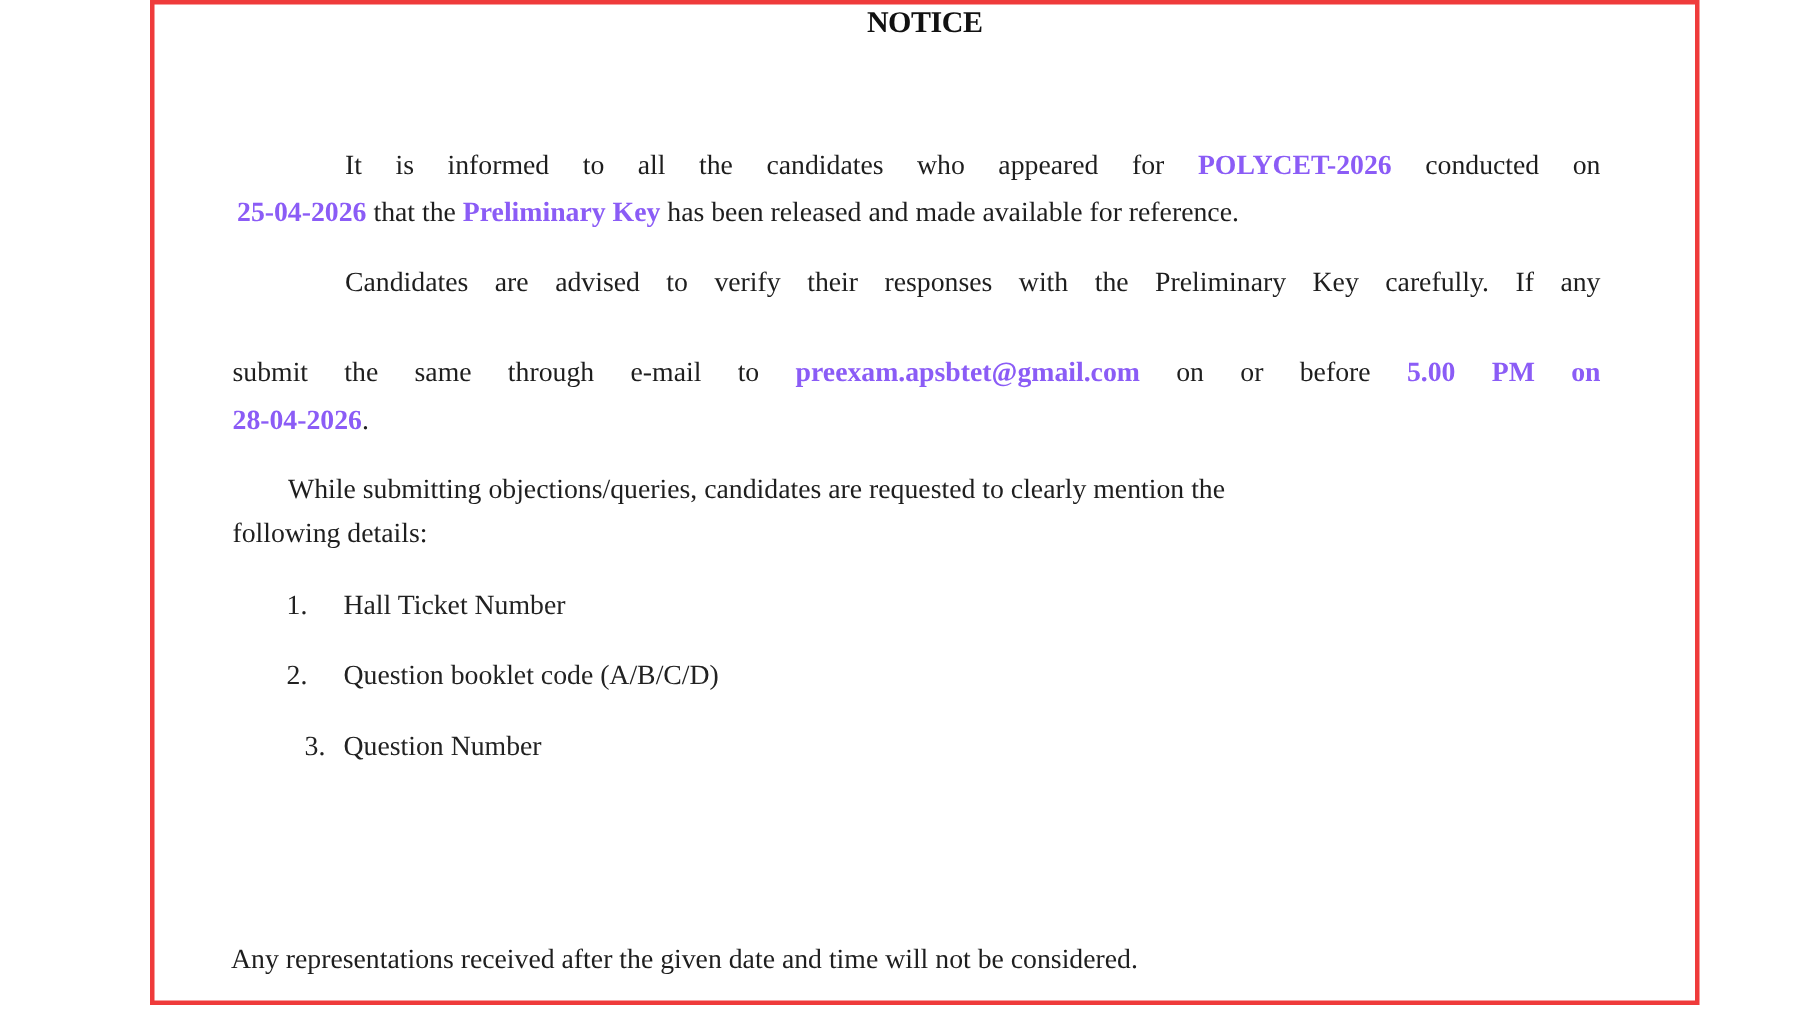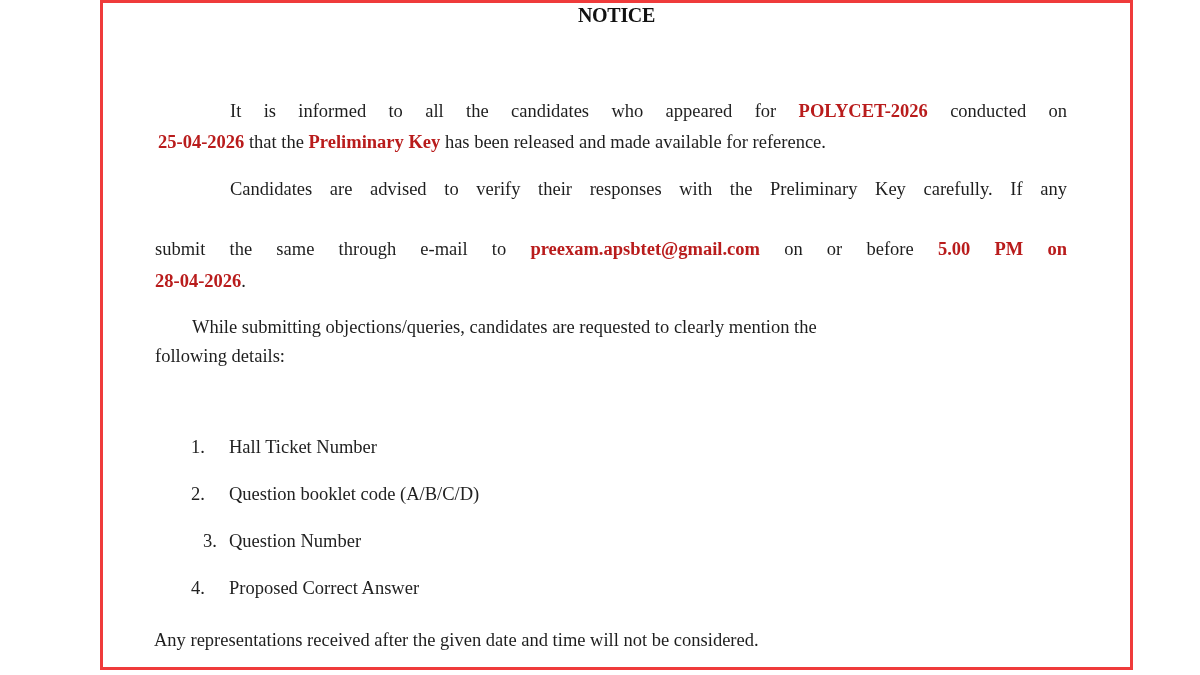--- a/index.html
+++ b/index.html
@@ -45,28 +45,27 @@
       font-size: 18.5px;
       white-space: nowrap;
       color: #1e1e1e;
     }
     .justify {
       text-align: justify;
       text-align-last: justify;
       width: 912px;
       left: 155px;
     }
-    b { font-weight: bold; color: #b91c1c; margin-top: 18px; }
+    b { font-weight: bold; color: #8b5cf6; margin-top: 18px; }
     .list-item {
       position: absolute;
       left: 191px;
       font-size: 18.5px;
       color: #222;
       white-space: nowrap;
-      margin-top: 43px;
     }
     .list-num {
       display: inline-block;
       width: 38px;
     }
   </style>
 </head>
 <body>
 
 <div class="frame"></div>
@@ -95,19 +94,16 @@
 
   <div class="list-item" style="top:394px;">
     <span class="list-num">1.</span><span>Hall Ticket Number</span>
   </div>
   <div class="list-item" style="top:441px;">
     <span class="list-num">2.</span><span>Question booklet code (A/B/C/D)</span>
   </div>
   <div class="list-item" style="top:488px;text-align:center;">
     <span class="list-num">3.</span><span>Question Number</span>
   </div>
-  <div class="list-item" style="top:535px;">
-    <span class="list-num">4.</span><span>Proposed Correct Answer</span>
-  </div>
 
   <div class="line" style="top:630px; left:154px;">Any representations received after the given date and time will not be considered.</div>
 
 </div>
 
 </body></html>

